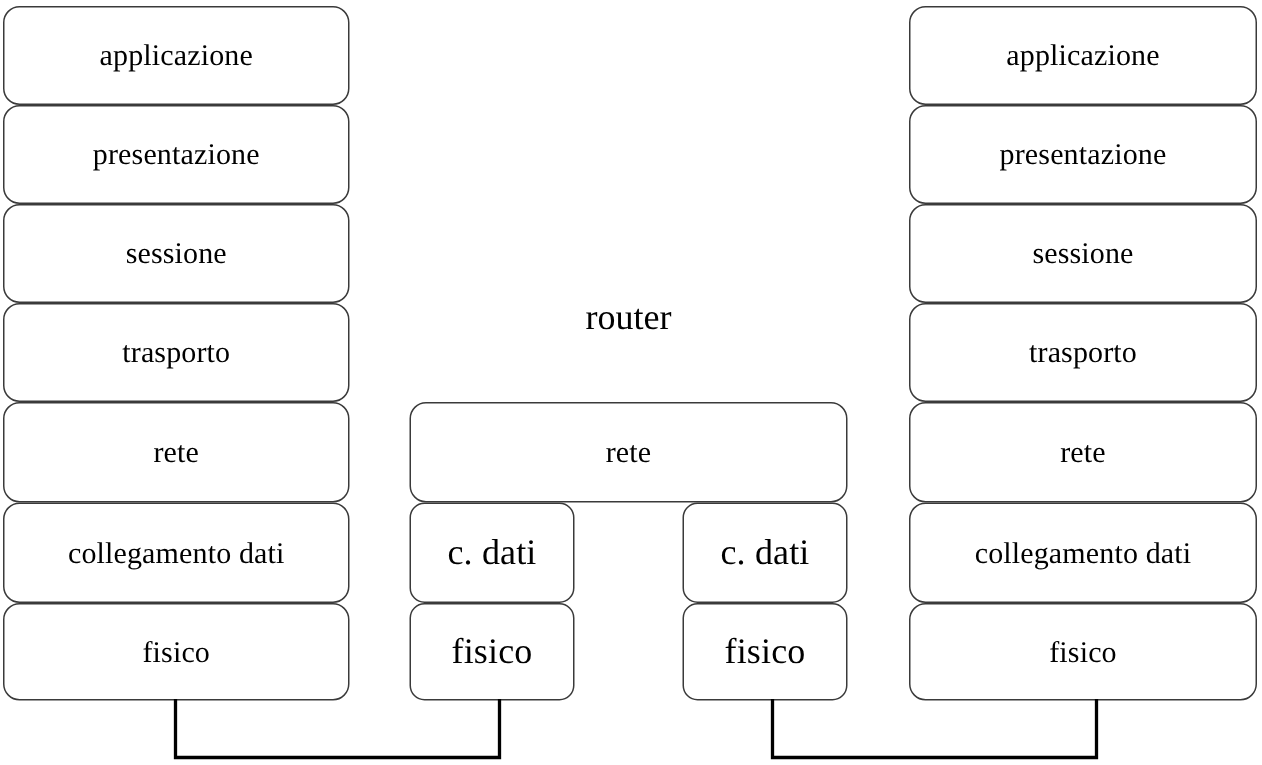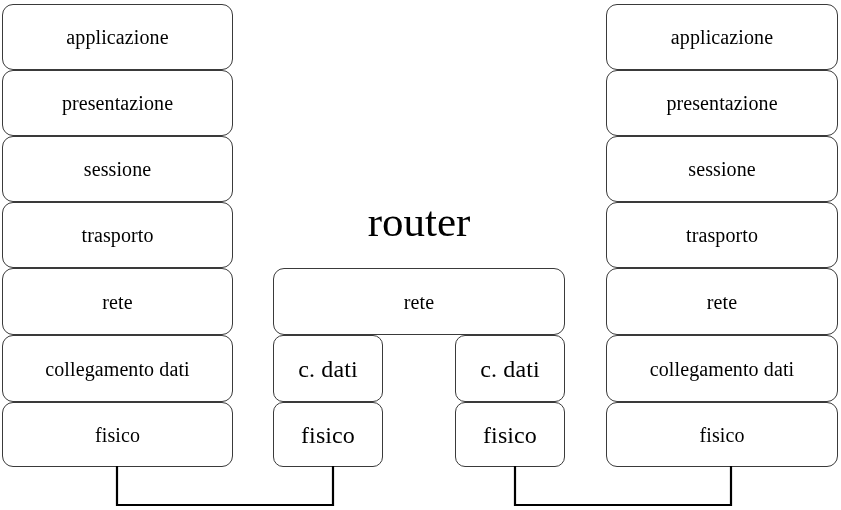--- a/index.html
+++ b/index.html
@@ -33,21 +33,21 @@
     letter-spacing: 0.1px;
     color: #000000;
     white-space: nowrap;
   }
   .layer-box.narrow {
     font-size: 24px;
     border-radius: 10px;
   }
   .router-label {
     position: absolute;
-    font-size: 43px;
+    font-size: 24px;
     line-height: 1;
     color: #000000;
     text-align: center;
     white-space: nowrap;
   }
   .link-svg {
     position: absolute;
     left: 0;
     top: 0;
     width: 841px;

